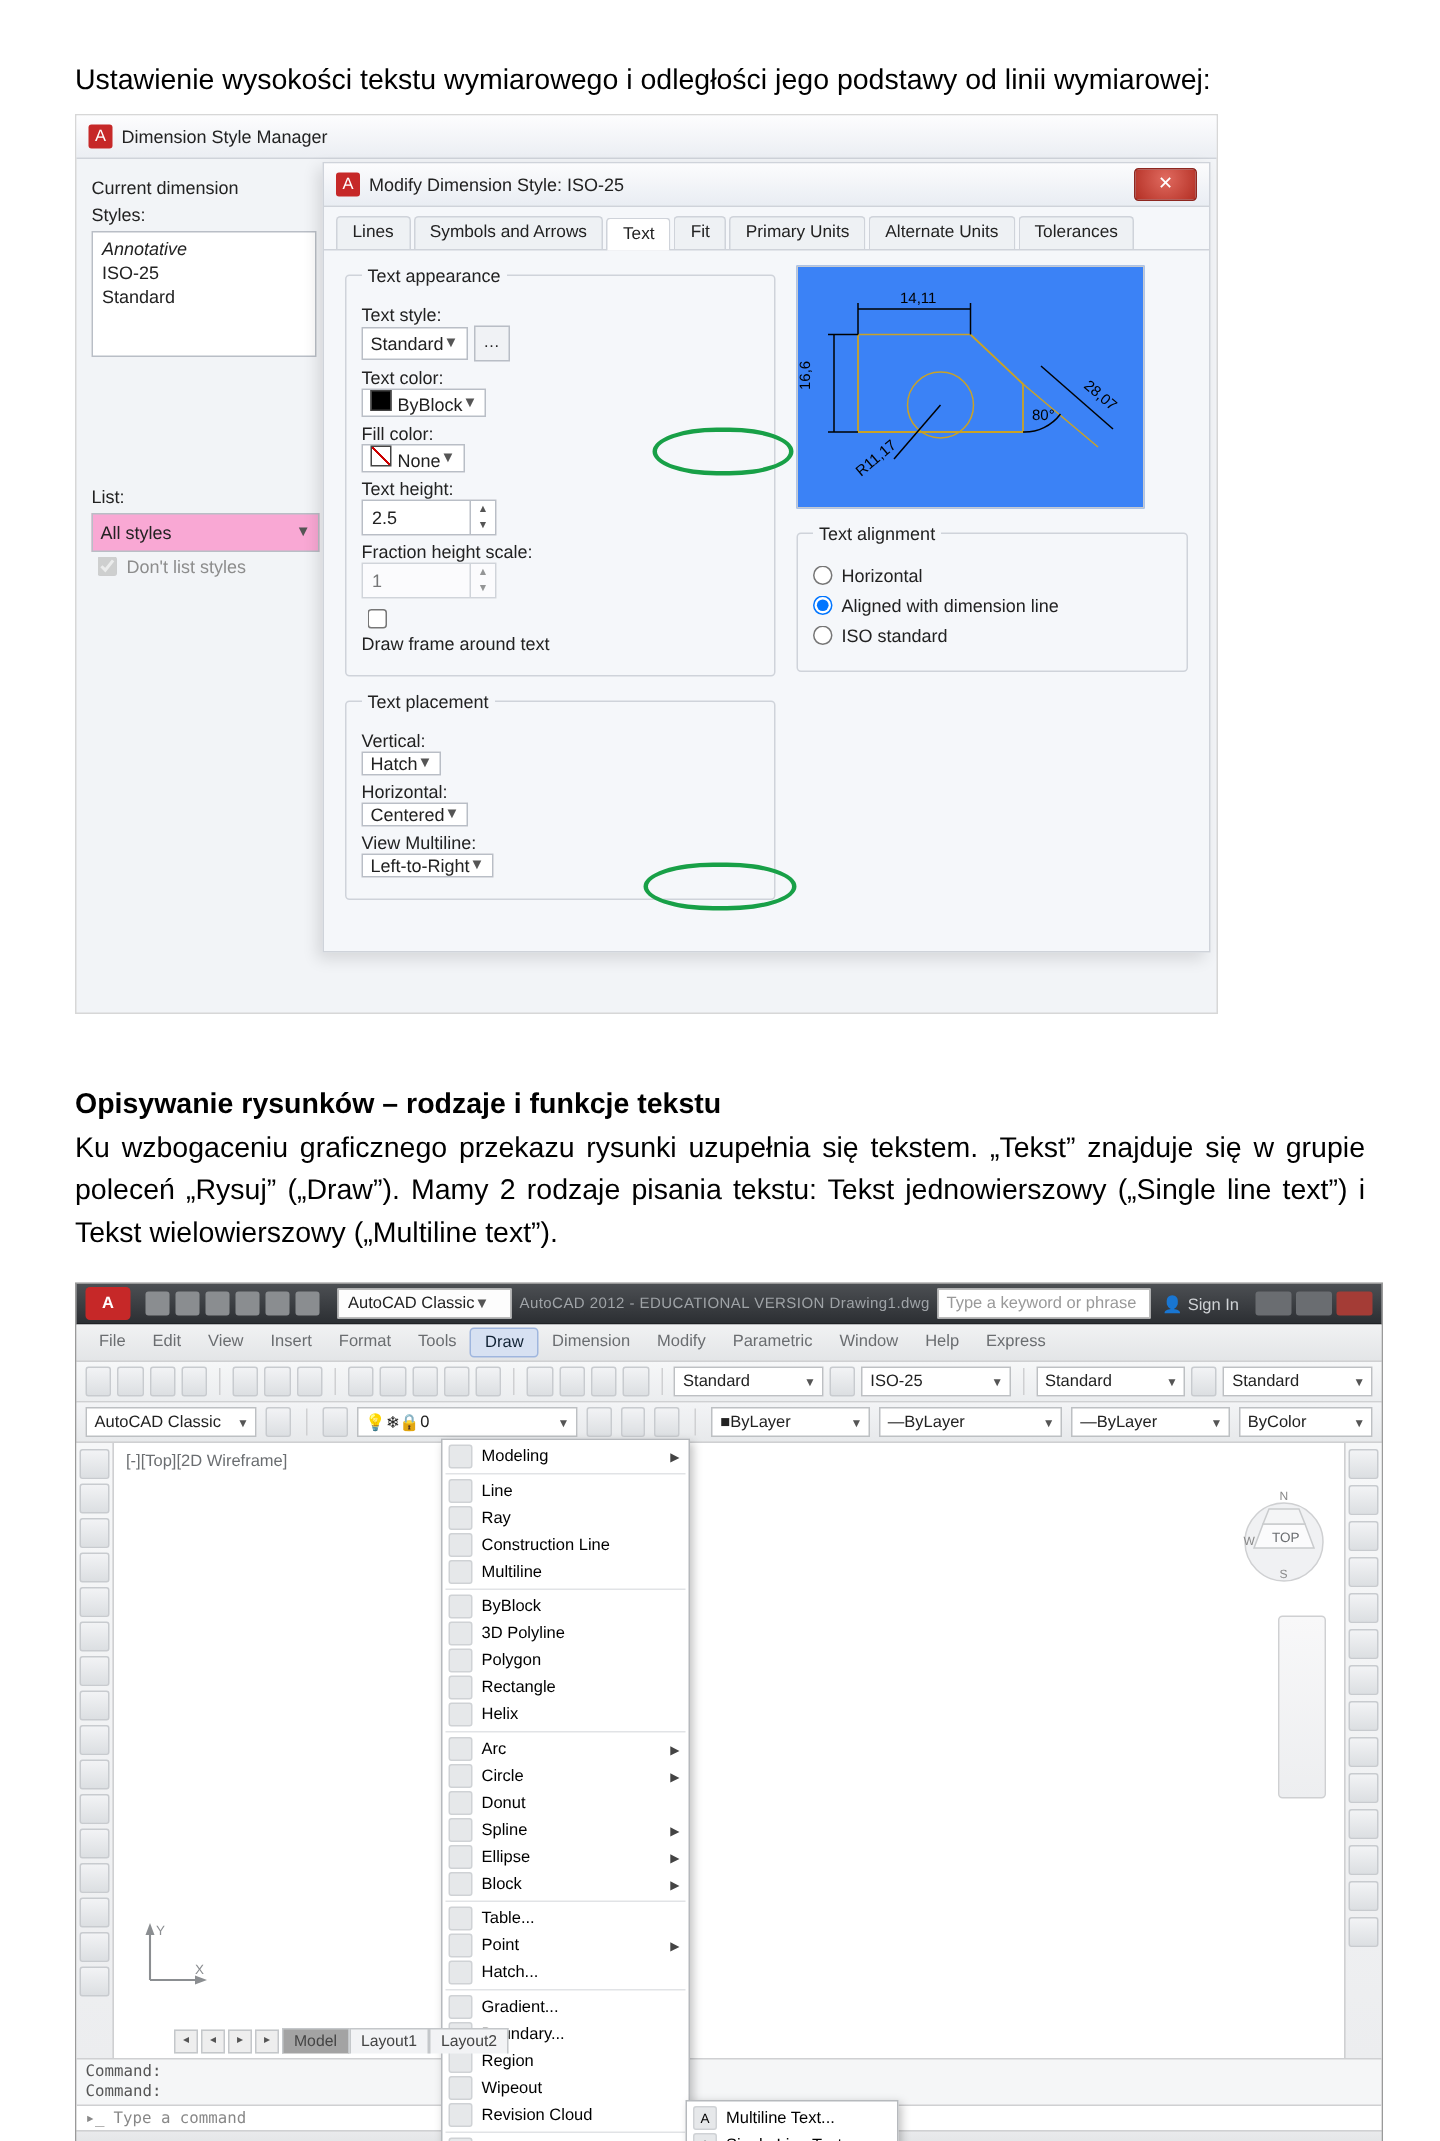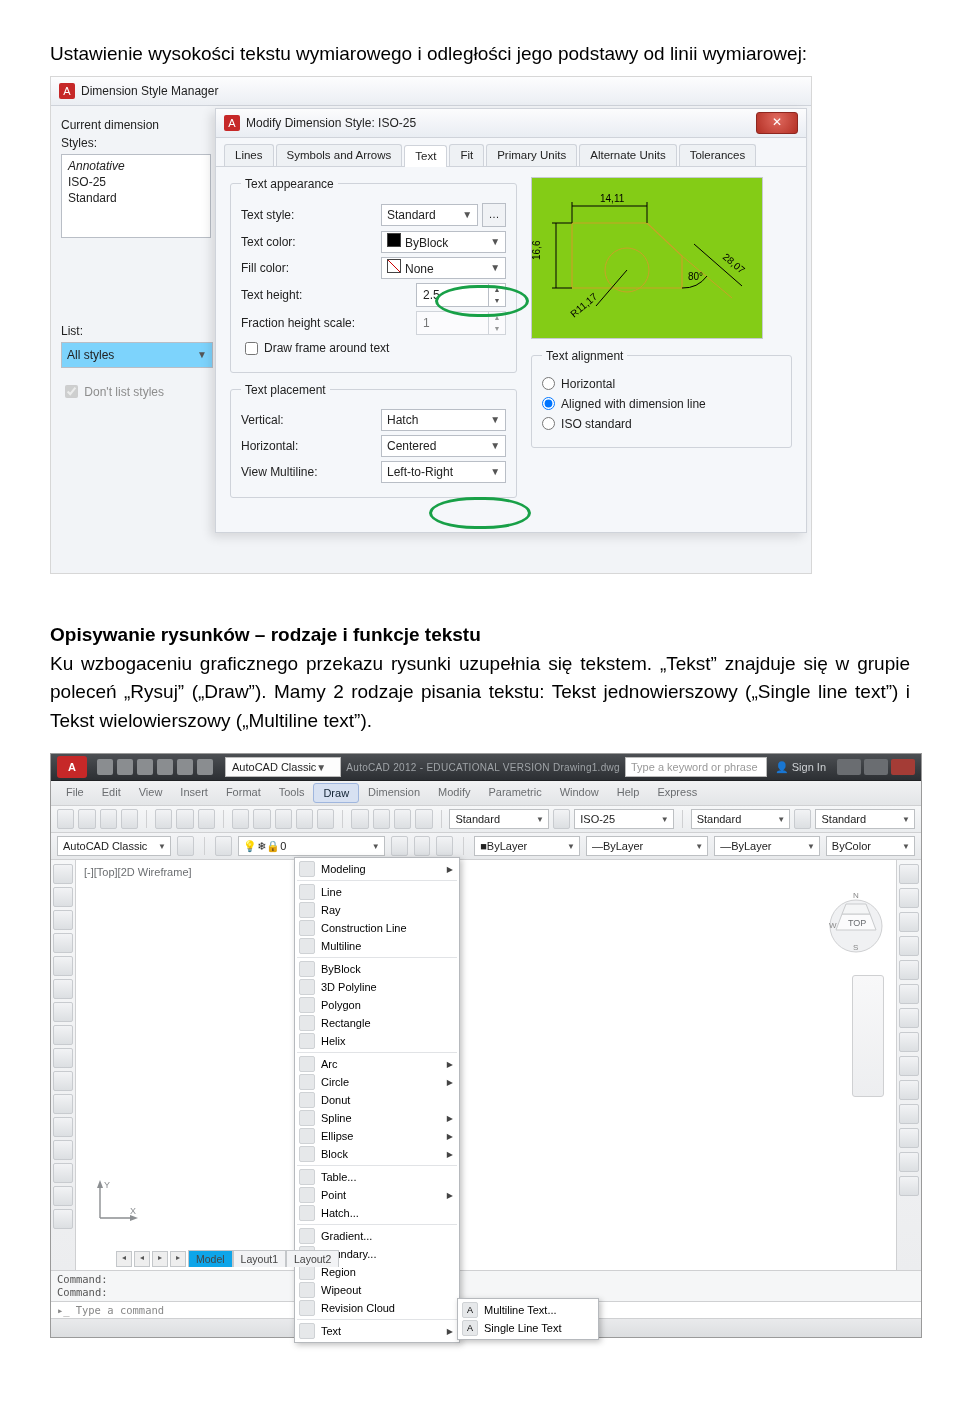--- a/index.html
+++ b/index.html
@@ -55,25 +55,25 @@
     display: flex; padding: 10px 10px 0 10px; gap: 14px;
   }
   .left-col { width: 140px; flex: none; }
   .left-col label { display:block; margin: 2px 0 4px; }
   .styles-box {
     width: 140px; height: 76px;
     background: #fff; border: 1px solid #b9bec6; padding: 3px 4px;
   }
   .styles-box div { padding: 1px 2px; }
   .list-sel {
-    width: 140px; height: 20px; background: #7dd3fc; border:1px solid #b9bec6;
+    width: 140px; height: 20px; background: #f9a8d4; border:1px solid #b9bec6;
     padding: 2px 5px; margin-top:3px; display:flex; align-items:center; justify-content:space-between;text-align:center;
   }
   .chev { font-size:10px; color:#555; }
-  .chk { margin-top:14px; color:#8d8d8d; }
+  .chk { margin-top:0; color:#8d8d8d; }
   .chk input { vertical-align:-2px; }
 
   
   .shot2 {
     position: relative; flex: 1;
     border: 1px solid #cfd3da;
     background: #f5f7fa;
     margin: -8px -6px 40px 0;
     box-shadow: -4px 4px 10px rgba(0,0,0,.12);
   }
@@ -107,22 +107,23 @@
   .dlg-left { flex: 1.1; }
   .dlg-right { flex: 1; }
 
   fieldset.grp {
     border:1px solid #cfd3da; border-radius:3px;
     padding: 8px 10px 10px 10px; margin: 0 0 10px 0;
     background:#f5f7fa;
   }
   fieldset.grp legend { padding: 0 4px; font-size: 12px; }
   .row {
-    display:flex; align-items:center;
+    display:flex; align-items:flex-start;
     margin: 4px 0;
+    flex-direction: column;
   }
   .row label { width: 140px; }
   .ctrl {
     flex:1; height:20px; background:#fff; border:1px solid #b9bec6;
     display:flex; align-items:center; justify-content:space-between;
     padding: 0 5px; font-size: 12px;
   }
   .ctrl .swatch {
     width:12px; height:12px; border:1px solid #444; margin-right:4px;
     display:inline-block;
@@ -150,21 +151,21 @@
   .circle-mark {
     border:3px solid #18a047; border-radius:50%/55%;
     position:absolute; pointer-events:none;
   }
 
   .radio-row { display:flex; align-items:center; gap:6px; margin:6px 0; }
   .radio-row input { margin:0; }
 
   .preview {
     width: 230px; height: 160px; border:1px solid #c6cad1;
-    background:#84cc16; position:relative; margin-bottom:10px;
+    background:#3b82f6; position:relative; margin-bottom:10px;
   }
   
   .preview svg { width:100%; height:100%; }
   .dim-text { font: 10px Arial; fill:#000; }
 
   
   .acad {
     font-family:"Segoe UI",Tahoma,sans-serif;
     font-size: 11px;
     width: 870px;
@@ -248,21 +249,21 @@
     position:absolute;left:18px;bottom:46px;width:46px;height:46px;
   }
   .acad .modeltabs {
     position:absolute;left:40px;bottom:3px;font-size:10.5px;color:#444;
     display:flex;align-items:center;gap:0;
   }
   .acad .modeltabs .mt {
     padding:2px 7px;border:1px solid #c4c7ca;background:#f2f3f5;
     border-bottom:none;
   }
-  .acad .modeltabs .mt.active{background:#0ea5e9;}
+  .acad .modeltabs .mt.active{background:#a3a3a3;}
   .acad .modeltabs .navbtn{width:14px;height:14px;border:1px solid #c4c7ca;background:#eee;margin-right:2px;text-align:center;line-height:12px;font-size:8px;color:#555;}
   .acad .navcube {
     position:absolute;right:10px;top:30px;width:60px;height:70px;
   }
   .acad .navbar {
     position:absolute;right:12px;top:115px;width:30px;height:120px;
     border:1px solid #cfd0d2;background:linear-gradient(#f8f8f9,#edeef0);
     border-radius:3px;
   }
 

